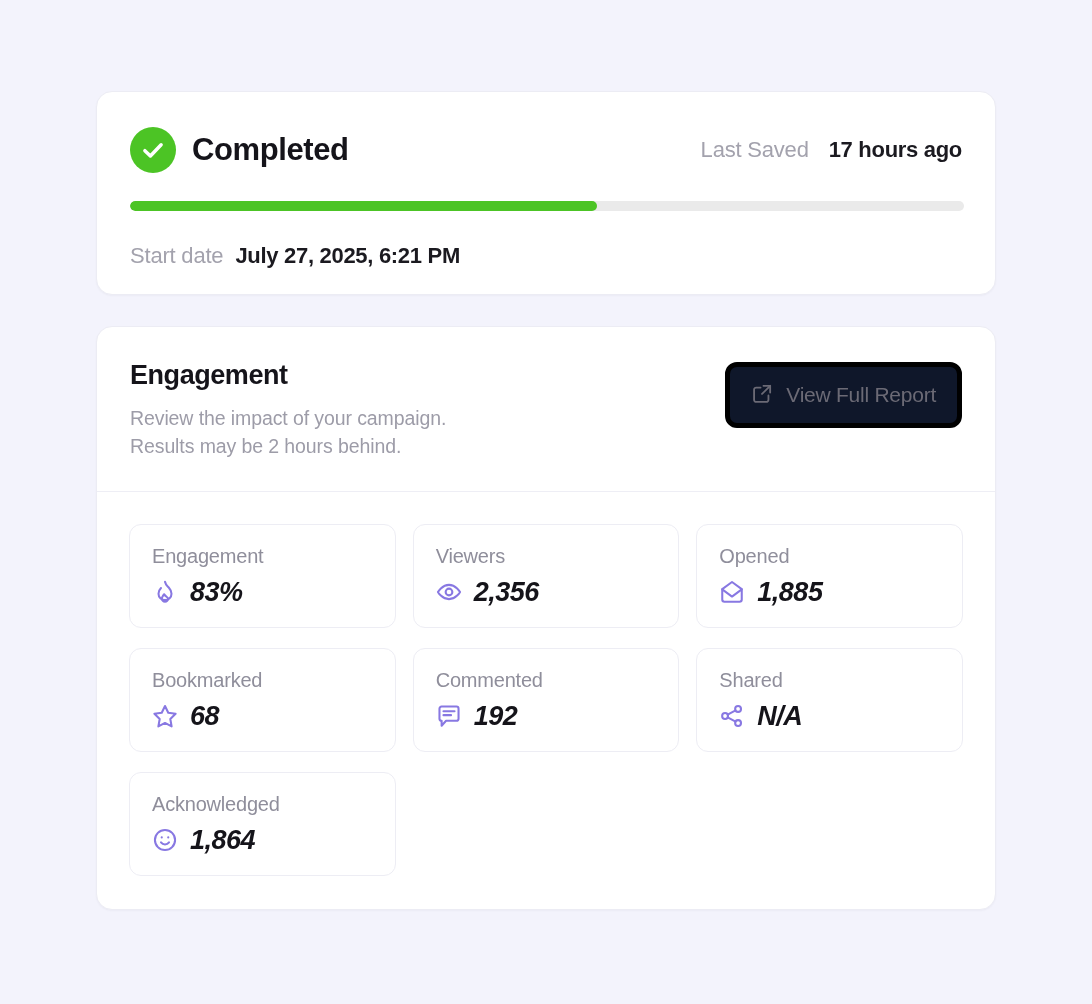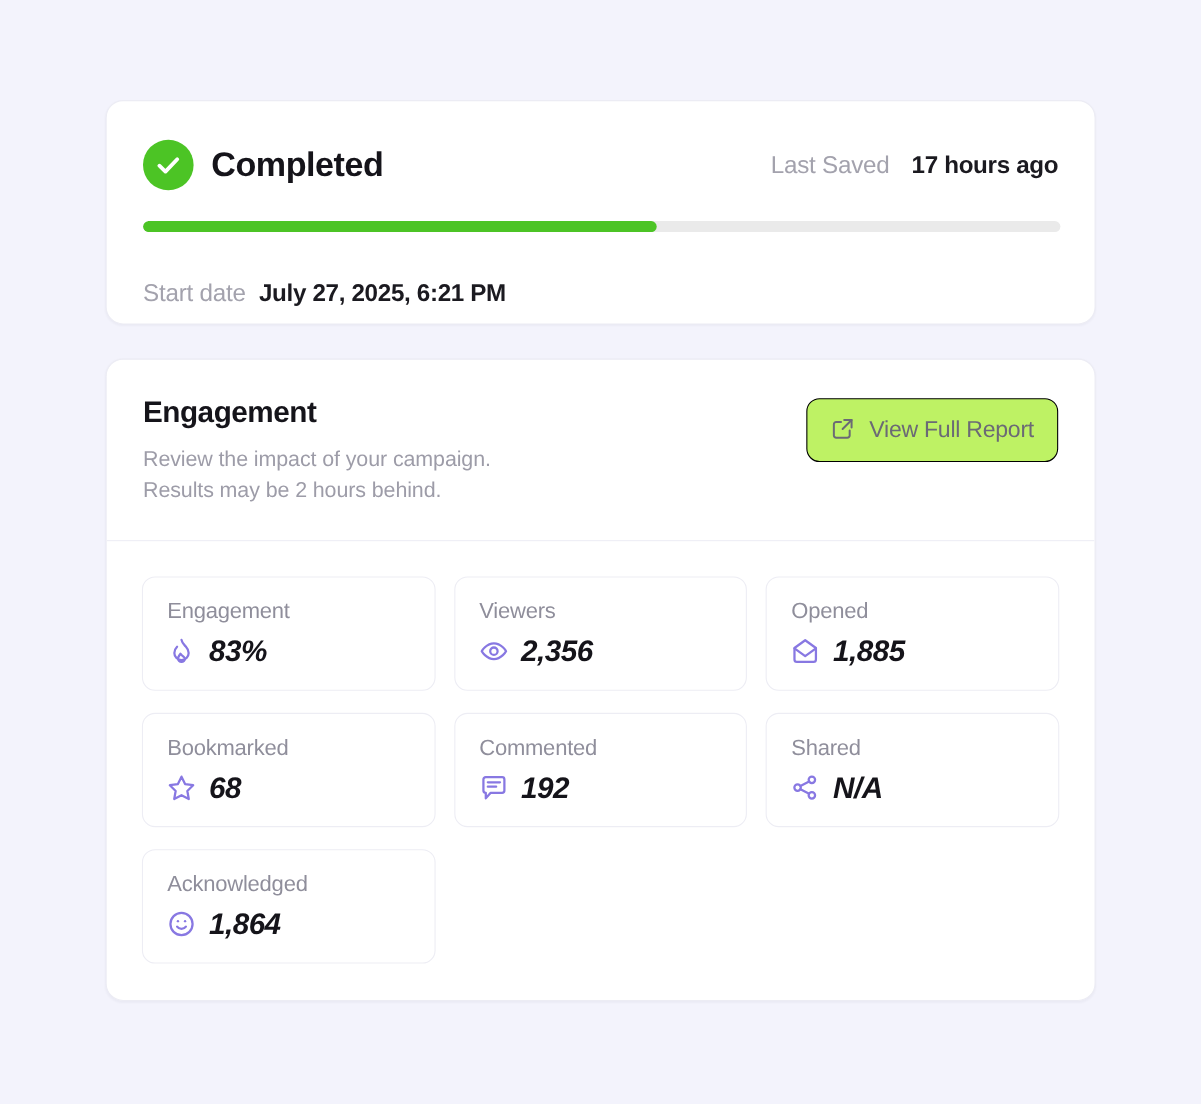--- a/index.html
+++ b/index.html
@@ -101,21 +101,21 @@
     overflow: hidden;
   }
 
   .progress-fill {
     height: 100%;
     background: #4cc425;
     border-radius: 6px;
   }
 
   .start-row {
-    margin-top: 43px;
+    margin-top: 32px;
     display: flex;
     align-items: flex-start;
     gap: 12px;
   }
 
   .start-label {
     font-size: 22px;
     color: #a3a2ad;
     letter-spacing: -0.2px;
   }
@@ -157,22 +157,22 @@
     font-size: 19.5px;
     color: #9d9ca8;
     line-height: 1.45;
     letter-spacing: -0.1px;
   }
 
   .report-btn {
     display: flex;
     align-items: center;
     gap: 12px;
-    border: 1px solid #000000;
-    background: #bef264;
+    border: 5px solid #000000;
+    background: #0f172a;
     border-radius: 12px;
     padding: 15px 21px;
     cursor: pointer;
     font-family: inherit;
     white-space: nowrap;
     flex: none;
     margin-top: 2px;
   }
 
   .report-btn-label {

